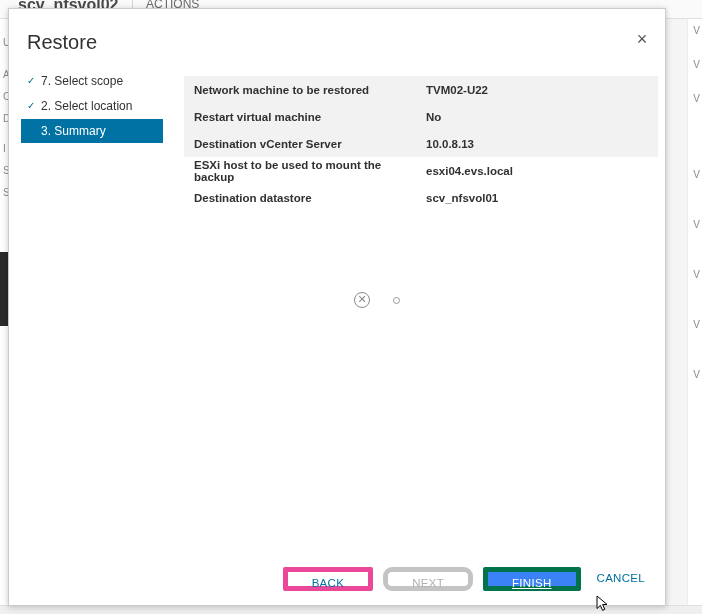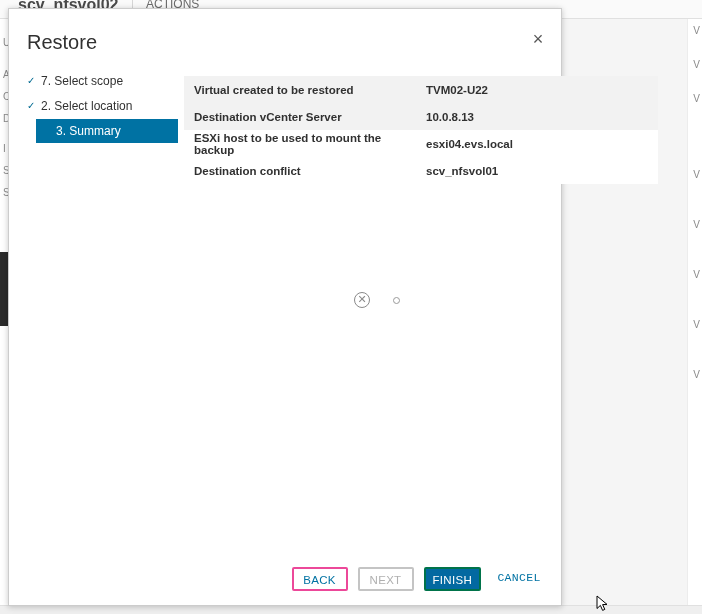--- a/index.html
+++ b/index.html
@@ -100,21 +100,21 @@
     height: 8px;
     background: #efefef;
     border-top: 1px solid #e0e0e0;
   }
 
   
   #modal {
     position: absolute;
     left: 8px;
     top: 8px;
-    width: 554px;
+    width: 658px;
     height: 598px;
     background: #ffffff;
     border: 1px solid #cccccc;
     box-shadow: 0 1px 6px rgba(0,0,0,0.22);
     box-sizing: border-box;
   }
   #modal-title {
     position: absolute;
     left: 18px;
     top: 22px;
@@ -160,21 +160,20 @@
     top: 0;
     line-height: 24px;
     color: #006a91;
     font-size: 10px;
   }
   .step.active {
     background: #0072a3;
     color: #ffffff;
     padding-left: 20px;
     width: 142px;
-    margin-left: 15px;
   }
 
   
   #summary-table {
     position: absolute;
     left: 175px;
     top: 67px;
     width: 474px;
     border-collapse: collapse;
     font-size: 11.5px;
@@ -246,48 +245,49 @@
     position: absolute;
     right: 14px;
     bottom: 14px;
     display: flex;
     align-items: center;
     gap: 10px;
   }
   .btn {
     height: 24px;
     min-width: 56px;
-    padding: 0 7px;
+    padding: 0 24px;
     font-size: 11.5px;
     line-height: 22px;
     text-align: center;
     box-sizing: border-box;
     cursor: pointer;
     border-radius: 2px;
     background: #ffffff;
-    border: 2px solid #ec4899;
+    border: 5px solid #ec4899;
     color: #0072a3;
     letter-spacing: 0.3px;
   }
   .btn.disabled {
     border-color: #c4c4c4;
     color: #b0b0b0;
     cursor: default;
+    border-radius: 9px;
   }
   .btn.primary {
-    background: #0369a1;
+    background: #3b82f6;
     border-color: #00734a;
     color: #ffffff;
+    text-decoration: underline;
   }
   .btn.link {
     border: none;
     background: transparent;
     color: #0072a3;
     padding: 0 6px;
-    font-family: Liberation Mono, monospace;
   }
 
   
   #cursor {
     position: absolute;
     left: 596px;
     top: 595px;
     width: 14px;
     height: 18px;
     pointer-events: none;
@@ -343,33 +343,37 @@
       <span>2. Select location</span>
     </div>
     <div class="step active">
       <span>3. Summary</span>
     </div>
   </div>
 
   <table id="summary-table">
     <tbody>
       <tr class="odd">
-        <td class="label">Virtual created to be restored</td>
+        <td class="label">Network machine to be restored</td>
         <td class="value">TVM02-U22</td>
+      </tr>
+      <tr class="odd">
+        <td class="label">Restart virtual machine</td>
+        <td class="value">No</td>
       </tr>
       <tr class="odd">
         <td class="label">Destination vCenter Server</td>
         <td class="value">10.0.8.13</td>
       </tr>
       <tr class="even">
         <td class="label">ESXi host to be used to mount the backup</td>
         <td class="value">esxi04.evs.local</td>
       </tr>
       <tr class="even">
-        <td class="label">Destination conflict</td>
+        <td class="label">Destination datastore</td>
         <td class="value">scv_nfsvol01</td>
       </tr>
     </tbody>
   </table>
 
   <div id="artifact-circle">✕</div>
   <div id="artifact-dot"></div>
 
 
   <div id="footer">

